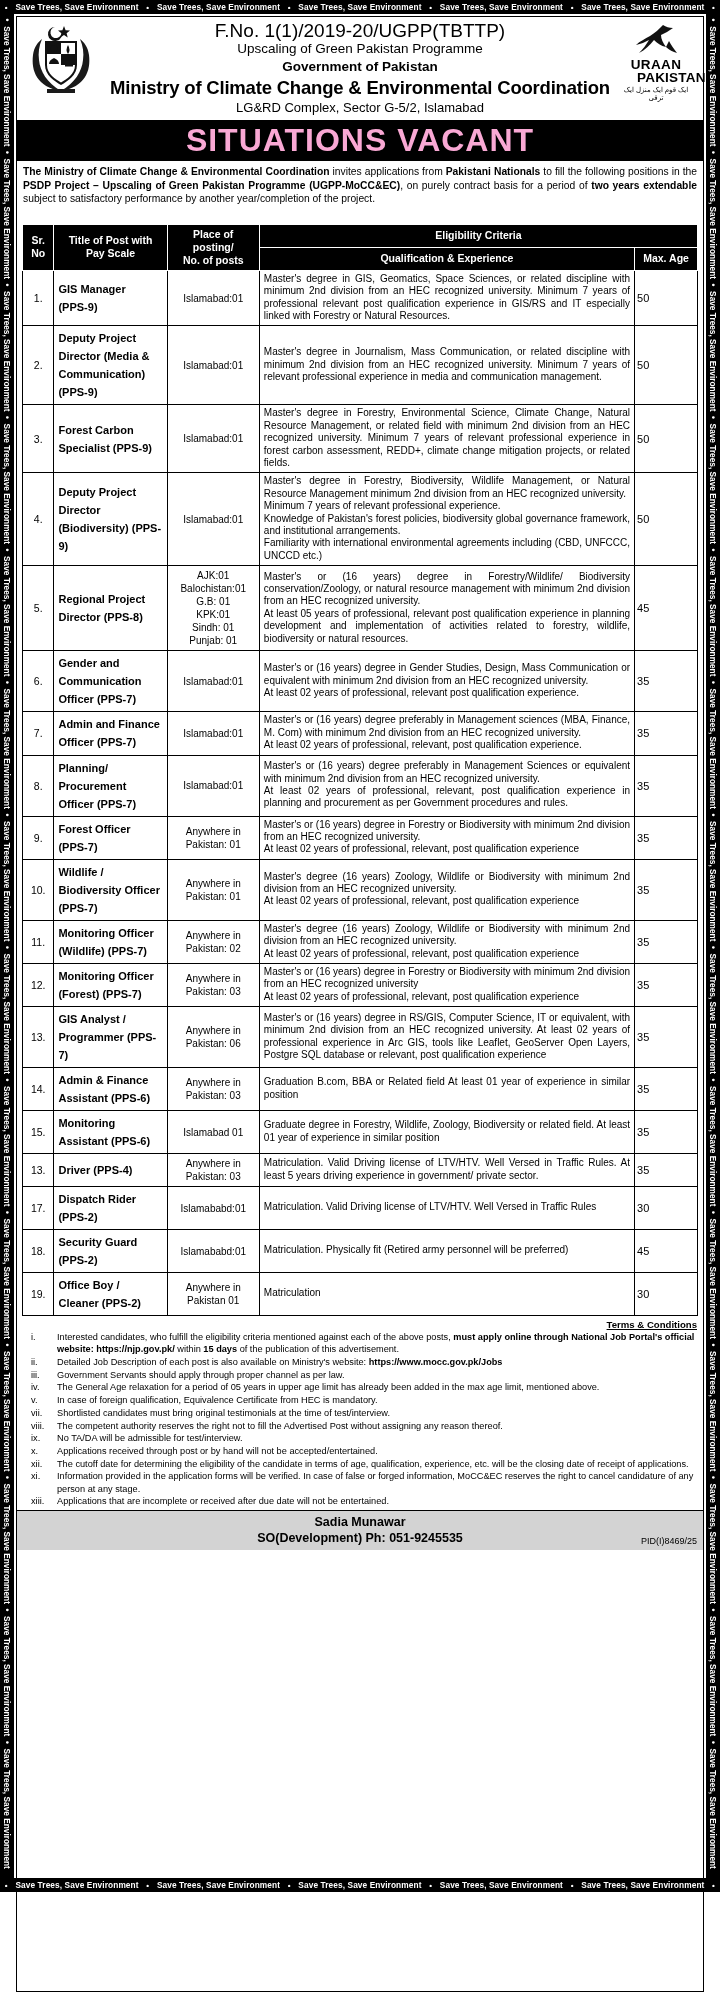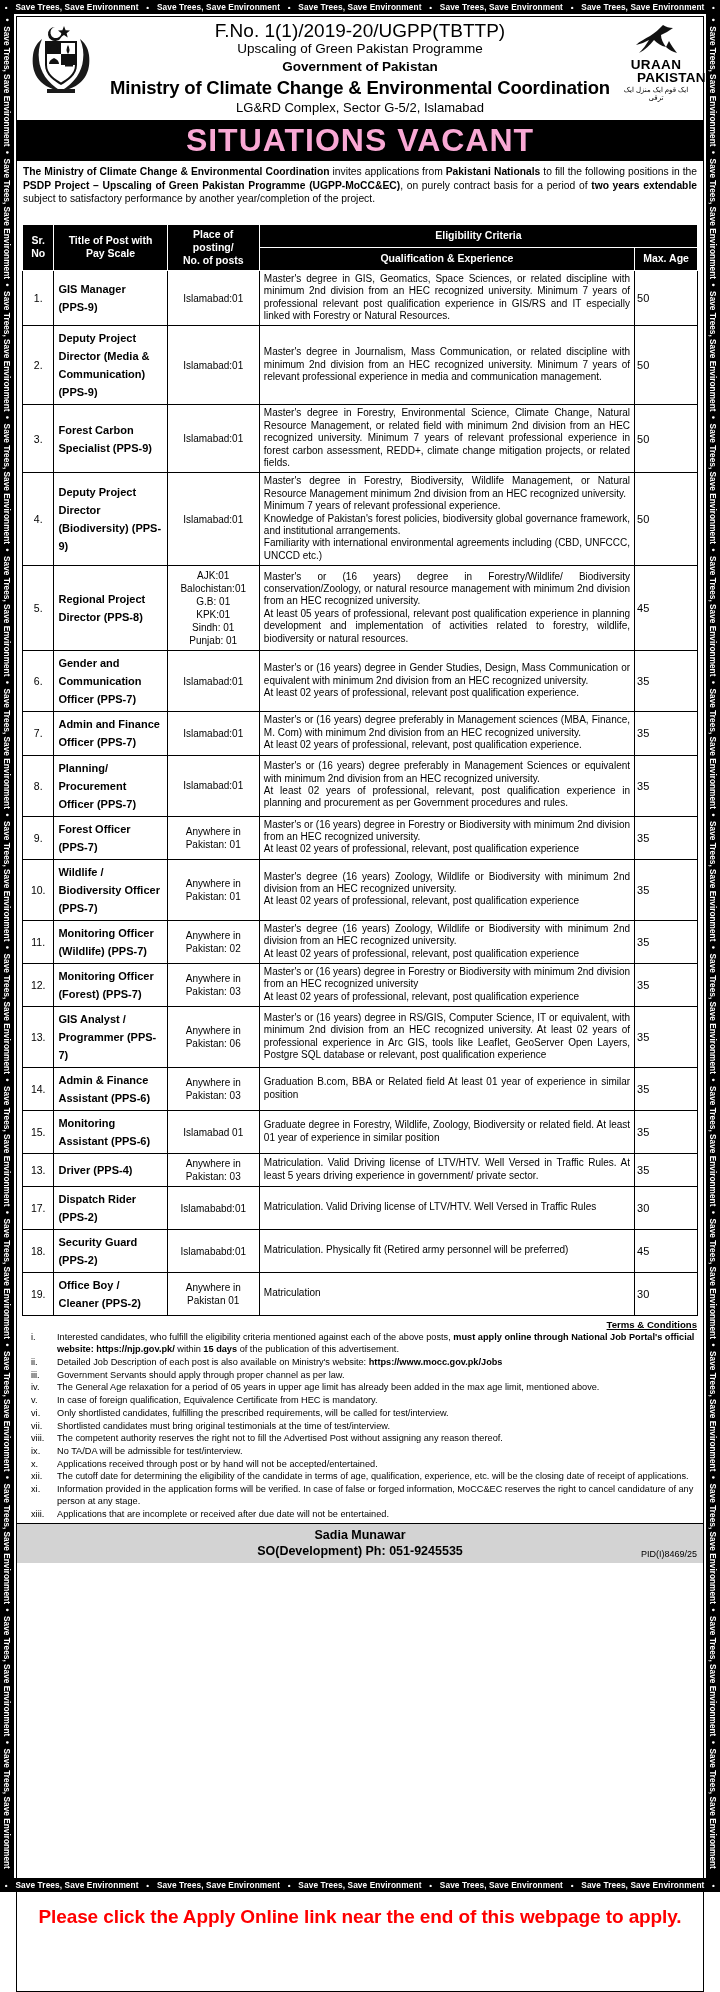--- a/index.html
+++ b/index.html
@@ -458,24 +458,20 @@
           </li>
           <li>
             <span class="num">iv.</span>
             <span class="txt">The General Age relaxation for a period of 05 years in upper age limit has already been added in the max age limit, mentioned above.</span>
           </li>
           <li>
             <span class="num">v.</span>
             <span class="txt">In case of foreign qualification, Equivalence Certificate from HEC is mandatory.</span>
           </li>
           <li>
-            <span class="num">vi.</span>
-            <span class="txt">Only shortlisted candidates, fulfilling the prescribed requirements, will be called for test/interview.</span>
-          </li>
-          <li>
             <span class="num">vii.</span>
             <span class="txt">Shortlisted candidates must bring original testimonials at the time of test/interview.</span>
           </li>
           <li>
             <span class="num">viii.</span>
             <span class="txt">The competent authority reserves the right not to fill the Advertised Post without assigning any reason thereof.</span>
           </li>
           <li>
             <span class="num">ix.</span>
             <span class="txt">No TA/DA will be admissible for test/interview.</span>
@@ -513,15 +509,14 @@
       <span>Save Trees, Save Environment</span>
       <span class="dot">•</span>
       <span>Save Trees, Save Environment</span>
       <span class="dot">•</span>
       <span>Save Trees, Save Environment</span>
       <span class="dot">•</span>
       <span>Save Trees, Save Environment</span>
       <span class="dot">•</span>
     </div>
 
-  <div class="apply-note" style="position: absolute; left: 0px; right: 0px; top: 1892px; color: rgb(255, 0, 0);">Please click the Apply Online link near the end of this webpage to apply.</div>
 
 </div>
 
 </body></html>

